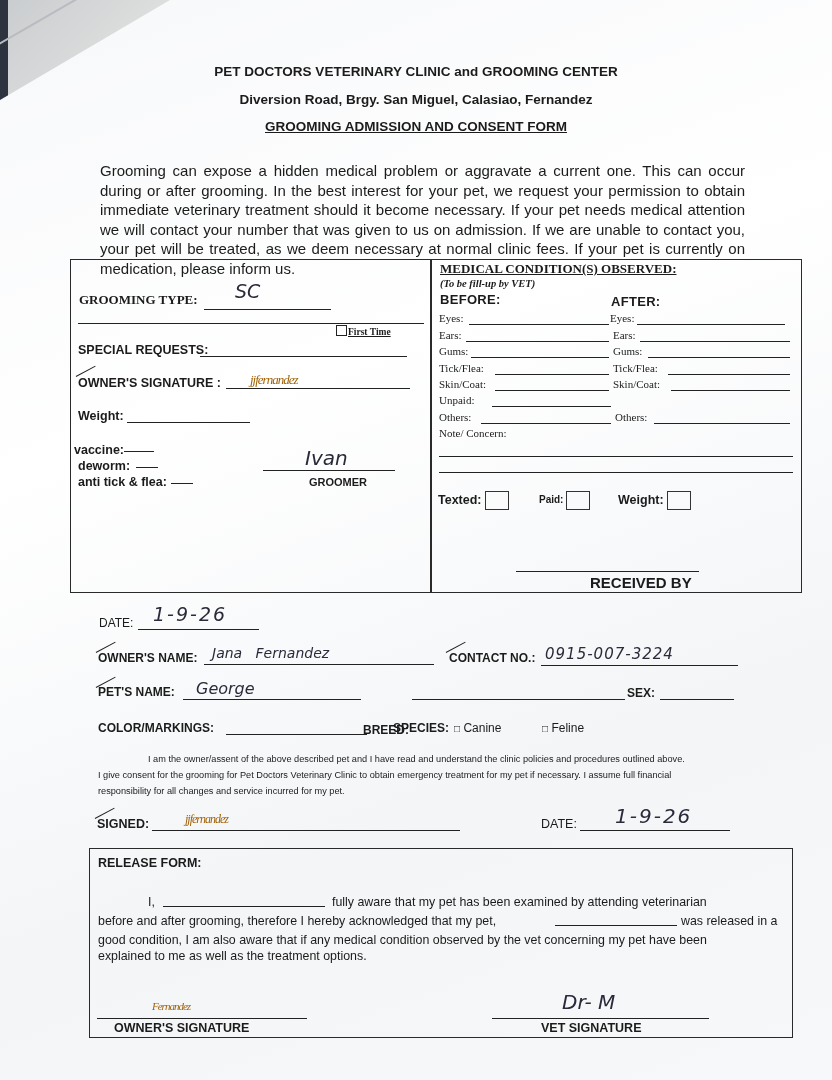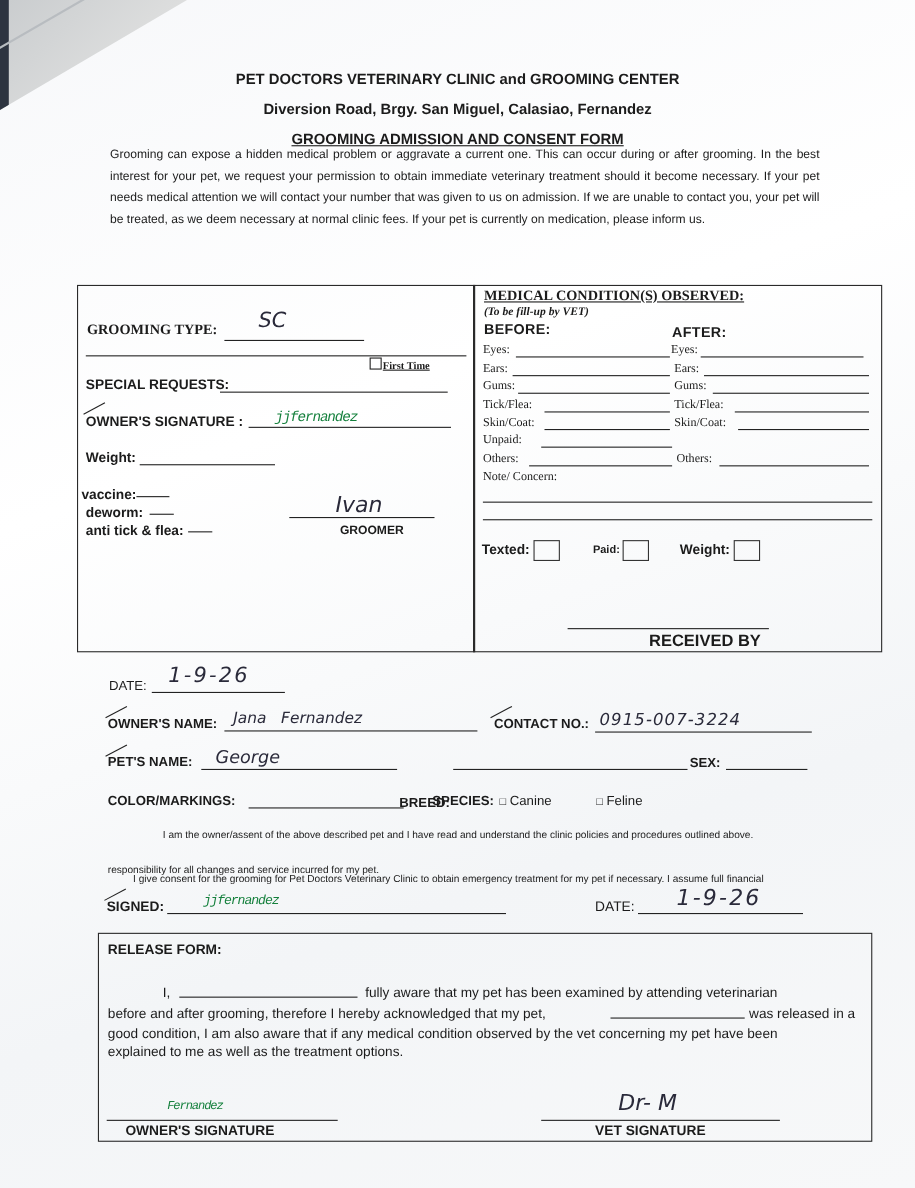--- a/index.html
+++ b/index.html
@@ -23,22 +23,22 @@
     background: #2d3440;
   }
   .corner-edge {
     position: absolute; left: -10px; top: 48px; width: 200px; height: 2px;
     background: #b8bcc0; transform: rotate(-30deg); transform-origin: left top;
   }
   .abs { position: absolute; white-space: nowrap; }
   .header { left: 0; width: 832px; text-align: center; font-weight: bold; font-size: 13.5px; }
   .title-u { text-decoration: underline; }
   .intro {
-    position: absolute; left: 100px; top: 132px; width: 645px;
-    font-size: 11px; line-height: 19.5px; text-align: justify;
+    position: absolute; left: 100px; top: 161px; width: 645px;
+    font-size: 15px; line-height: 19.5px; text-align: justify;
     text-align-last: left;
   }
   .box {
     position: absolute; border: 1.5px solid #2a2a2a;
   }
   .divider-v { position: absolute; width: 1.5px; background: #2a2a2a; }
   .line { position: absolute; height: 1px; background: #222; }
   .lbl { font-weight: bold; font-size: 12.5px; }
   .serif { font-family: "Liberation Serif", serif; }
   .med-row { font-family: "Liberation Serif", serif; font-size: 11px; }
@@ -46,22 +46,22 @@
     display: inline-block; width: 9px; height: 9px; border: 1px solid #222;
     vertical-align: -1px; margin-right: 1px;
   }
   .sq { display: inline-block; width: 22px; height: 17px; border: 1px solid #333; vertical-align: middle; margin-left: 3px; }
   .hand {
     font-family: "DejaVu Sans", sans-serif; font-weight: 200;
     color: #2a2a3a; font-style: italic;
   }
   .sig {
     position: absolute;
-    font-family: Liberation Mono, monospace; font-style: italic;
-    color: #15803d; font-size: 12px; letter-spacing: -1px;
+    font-family: Liberation Serif, serif; font-style: italic;
+    color: #a16207; font-size: 12px; letter-spacing: -1px;
   }
   .strike::before {
     content: ""; position: absolute; left: -2px; top: 0px; width: 22px; height: 1.2px;
     background: #222; transform: rotate(-28deg); transform-origin: left center;
   }
   .strike { position: absolute; }
   .small { font-size: 9.2px; line-height: 15px; }
   .release-text { font-size: 12.4px; line-height: 19px; text-align: justify; }
 </style>
 </head>
@@ -176,21 +176,21 @@
 <div class="abs lbl" style="left:627px; top:686px; font-size:12px;">SEX:</div>
 <div class="line" style="left:660px; top:699px; width:74px;"></div>
 
 <div class="abs lbl" style="left:98px; top:721px; font-size:12px;">COLOR/MARKINGS:</div>
 <div class="line" style="left:226px; top:734px; width:141px;"></div>
 <div class="abs lbl" style="left:393px; top:721px; font-size:12px;">SPECIES:</div>
 <div class="abs" style="left:454px; top:721px; font-size:12px;"><span style="font-size:10px;">□</span> <span>Canine</span></div>
 <div class="abs" style="left:542px; top:721px; font-size:12px;"><span style="font-size:10px;">□</span> <span>Feline</span></div>
 
 <div class="abs small" style="left:148px; top:752px;">I am the owner/assent of the above described pet and I have read and understand the clinic policies and procedures outlined above.</div>
-<div class="abs small" style="left:98px; top:792px;margin-left:23px;">I give consent for the grooming for Pet Doctors Veterinary Clinic to obtain emergency treatment for my pet if necessary. I assume full financial</div>
+<div class="abs small" style="left:98px; top:768px;">I give consent for the grooming for Pet Doctors Veterinary Clinic to obtain emergency treatment for my pet if necessary. I assume full financial</div>
 <div class="abs small" style="left:98px; top:784px;">responsibility for all changes and service incurred for my pet.</div>
 
 <div class="strike" style="left:97px; top:818px;"></div>
 <div class="abs lbl" style="left:97px; top:817px; font-size:12.5px;">SIGNED:</div>
 <div class="line" style="left:152px; top:830px; width:308px;"></div>
 <div class="sig" style="left:185px; top:812px;">jjfernandez</div>
 
 <div class="abs" style="left:541px; top:817px; font-size:12.5px;">DATE:</div>
 <div class="line" style="left:580px; top:830px; width:150px;"></div>
 <div class="abs hand" style="left:615px; top:804px; font-size:20px; letter-spacing:2px;">1-9-26</div>

